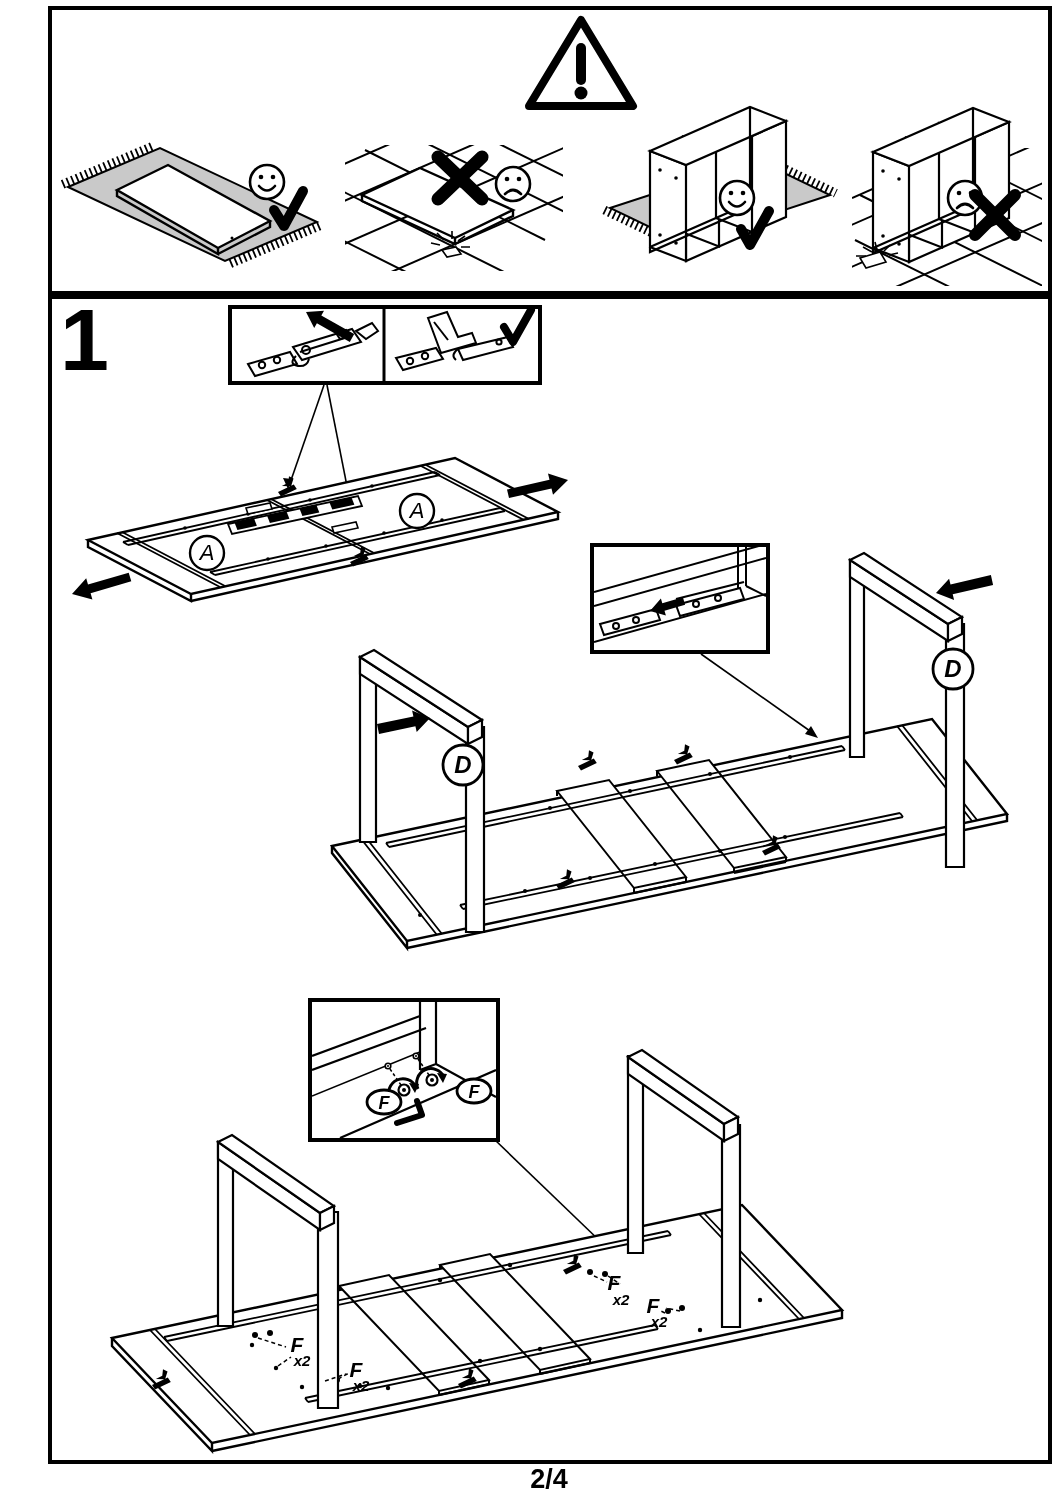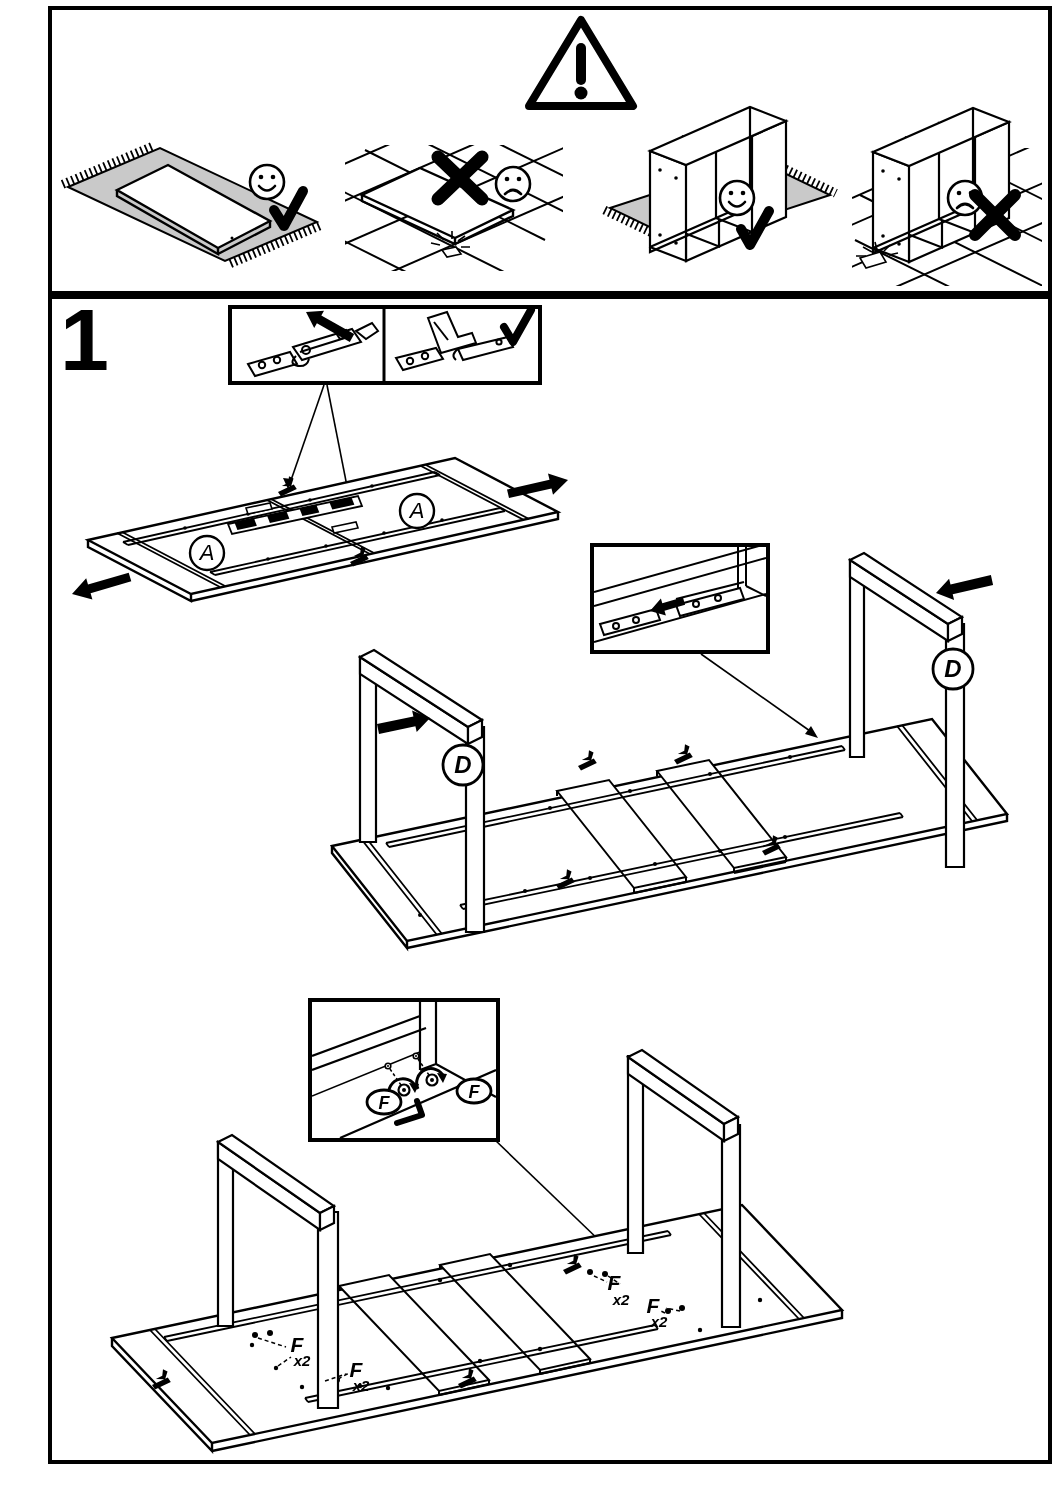--- a/index.html
+++ b/index.html
@@ -436,14 +436,15 @@
       <g>
         <line x1="325" y1="1381" x2="346" y2="1374" class="ln" stroke-width="1.5" stroke-dasharray="4 3"></line>
         <line x1="338" y1="1379" x2="349" y2="1373" class="ln" stroke-width="1.5" stroke-dasharray="4 3"></line>
         <text x="356" y="1377" font-size="21" font-style="italic" font-weight="bold" text-anchor="middle" fill="#000">F</text>
         <text x="361" y="1391" font-size="15" font-style="italic" font-weight="bold" text-anchor="middle" fill="#000">x2</text>
       </g>
     </g>
   </g>
 </svg>
 
+<div class="footer">2/4</div>
 
 </div>
 
 </body></html>

